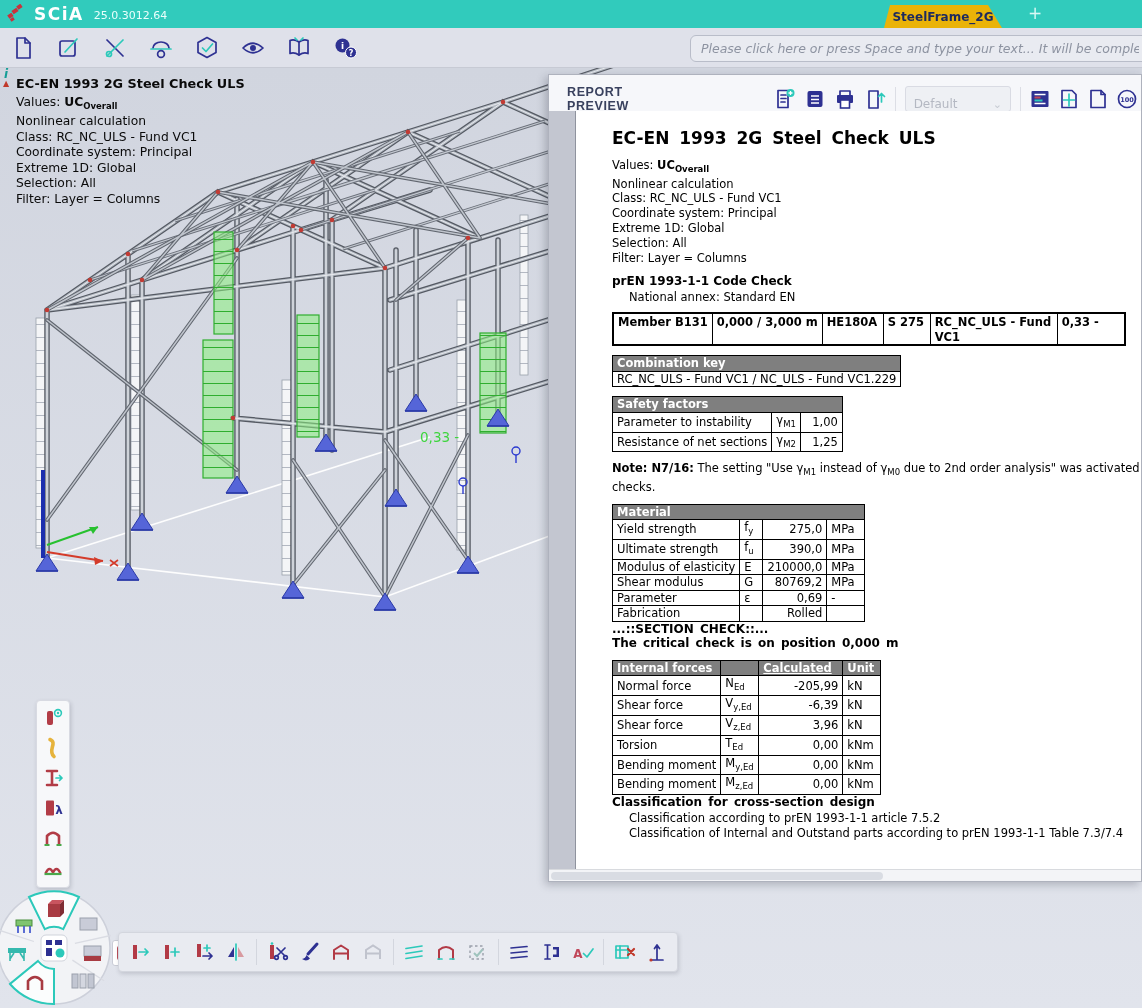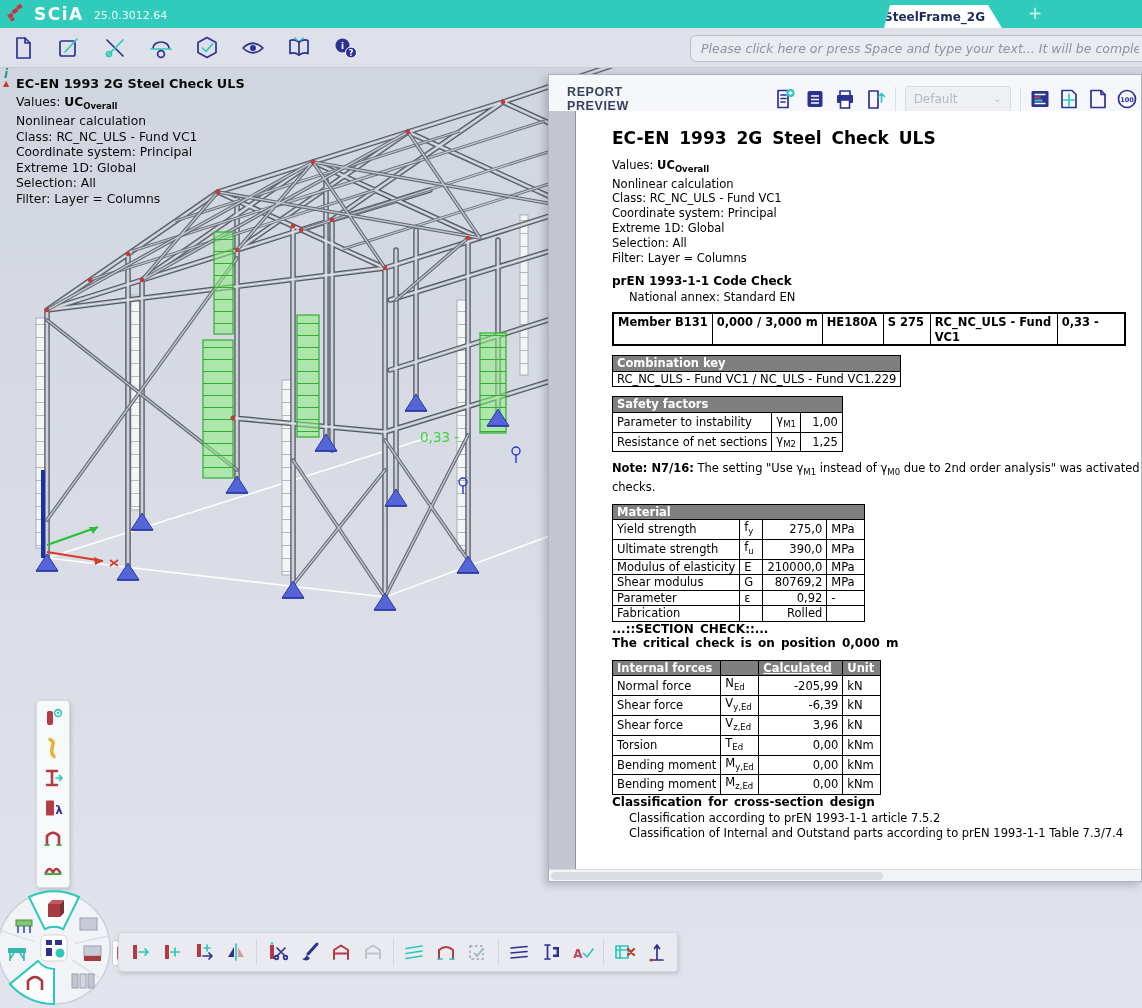--- a/index.html
+++ b/index.html
@@ -7,23 +7,23 @@
   body{font-family:"DejaVu Sans","Liberation Sans",sans-serif;background:#d3d7e1;}
   .screen{position:relative;width:1142px;height:1008px;overflow:hidden;background:#d3d7e1;}
 
   
   .scene{position:absolute;left:0;top:0;z-index:0;}
 
   
   .topbar{position:absolute;left:0;top:0;width:1142px;height:28px;background:#31cbbc;z-index:10;display:flex;align-items:center;}
   .brand{color:#fff;font-weight:bold;font-size:17px;letter-spacing:1.5px;margin-left:8px;}
   .version{color:#eafffc;font-size:11px;margin-left:10px;margin-top:3px;}
-  .tab{position:absolute;left:884px;top:5px;width:118px;height:23px;background:#ffffff;
+  .tab{position:absolute;left:884px;top:5px;width:118px;height:23px;background:#eab308;
        clip-path:polygon(6px 0,calc(100% - 14px) 0,100% 100%,0 100%);
-       display:flex;align-items:center;justify-content:flex-start;
+       display:flex;align-items:center;justify-content:center;
        color:#1d2a5e;font-weight:bold;font-size:12px;z-index:11;}
   .newtab{position:absolute;left:1028px;top:3px;color:#d9f8f4;font-size:17px;z-index:11;}
 
   
   .toolbar{position:absolute;left:0;top:28px;width:1142px;height:40px;background:#dfe1ea;border-bottom:1px solid #c7cad4;z-index:9;display:flex;align-items:center;padding-left:6px;gap:12px;}
   .tbtn{width:34px;height:32px;display:flex;align-items:center;justify-content:center;border-radius:4px;}
   .search{position:absolute;left:690px;top:35px;width:460px;height:27px;background:#e9ebf1;border:1px solid #b9bdc9;border-radius:6px;padding:0 10px;font-size:12.5px;color:#565c68;font-family:"DejaVu Sans",sans-serif;z-index:9;}
   .search::placeholder{font-style:italic;color:#8d93a1;}
 
   
@@ -38,21 +38,21 @@
   .iflag{position:absolute;left:3px;top:70px;z-index:3;text-align:center;line-height:9px;}
   .iflag .ii{color:#159d96;font-weight:bold;font-size:12px;font-style:italic;display:block;}
   .iflag .tri{color:#c0392b;font-size:8px;display:block;}
 
   
   .rpanel{position:absolute;left:548px;top:74px;width:594px;height:808px;z-index:5;background:#c3c6d0;border:1px solid #aeb2bd;box-shadow:-3px 3px 8px rgba(40,45,60,.25);}
   .rphead{height:48px;background:#f6f7fa;border-bottom:1px solid #d8dade;display:flex;align-items:center;}
   .rptitle{color:#39415e;font-weight:bold;font-size:12.5px;letter-spacing:.6px;margin-left:18px;font-family:"Liberation Sans",sans-serif;}
   .rpbtn{width:30px;height:28px;display:flex;align-items:center;justify-content:center;border-radius:3px;}
   .rpsep{width:1px;height:24px;background:#dcdee5;margin:0 5px;}
-  .rpdrop{width:110px;height:26px;background:#eef0f4;border:1px solid #d9dbe3;border-radius:3px;display:flex;align-items:center;justify-content:space-between;padding:0 8px;color:#b4b8c2;font-size:12px;margin:0 4px;}
+  .rpdrop{width:110px;height:26px;background:#eef0f4;border:1px solid #d9dbe3;border-radius:3px;display:flex;align-items:flex-end;justify-content:space-between;padding:0 8px;color:#b4b8c2;font-size:12px;margin:0 4px;}
   .rpdrop .chev{color:#c6cad2;font-size:11px;}
   .rpbody{position:absolute;left:0;top:36px;right:0;bottom:12px;background:#c3c6d0;overflow:hidden;}
   .page{position:absolute;left:26px;top:0;width:568px;height:760px;background:#fff;border-left:1px solid #8f939e;overflow:hidden;padding:20px 0 0 36px;color:#000;}
   .rphscroll{position:absolute;left:0;bottom:0;width:100%;height:12px;background:#f3f4f7;border-top:1px solid #d8dade;}
   .rphthumb{position:absolute;left:2px;top:2px;width:56%;height:8px;background:#d9dce3;border-radius:4px;}
 
   
   .page{font-size:11.5px;line-height:14.5px;}
   .rtitle{font-size:17px;font-weight:bold;word-spacing:4px;margin-bottom:12px;}
   .meta div{line-height:14.8px;}
@@ -496,21 +496,21 @@
             </tr>
               <tr>
               <td style="width:120px">Shear modulus</td>
               <td style="width:23px">G</td>
               <td style="width:64px" class="num">80769,2</td>
               <td style="width:38px">MPa</td>
             </tr>
               <tr>
               <td style="width:120px">Parameter</td>
               <td style="width:23px">ε</td>
-              <td style="width:64px" class="num">0,92</td>
+              <td style="width:64px" class="num">0,69</td>
               <td style="width:38px">-</td>
             </tr>
               <tr>
               <td style="width:120px">Fabrication</td>
               <td style="width:23px"></td>
               <td style="width:64px" class="num">Rolled</td>
               <td style="width:38px"></td>
             </tr>
             </tbody>
         </table>

